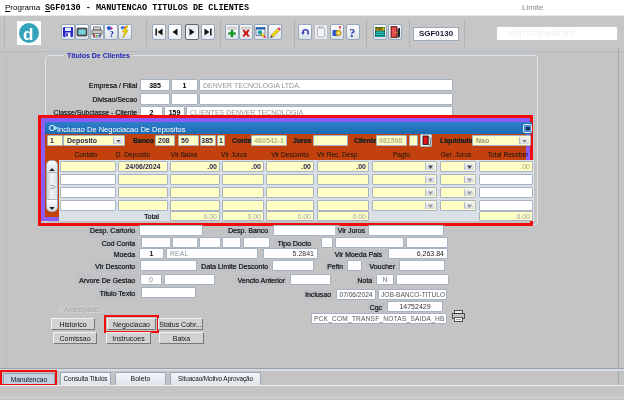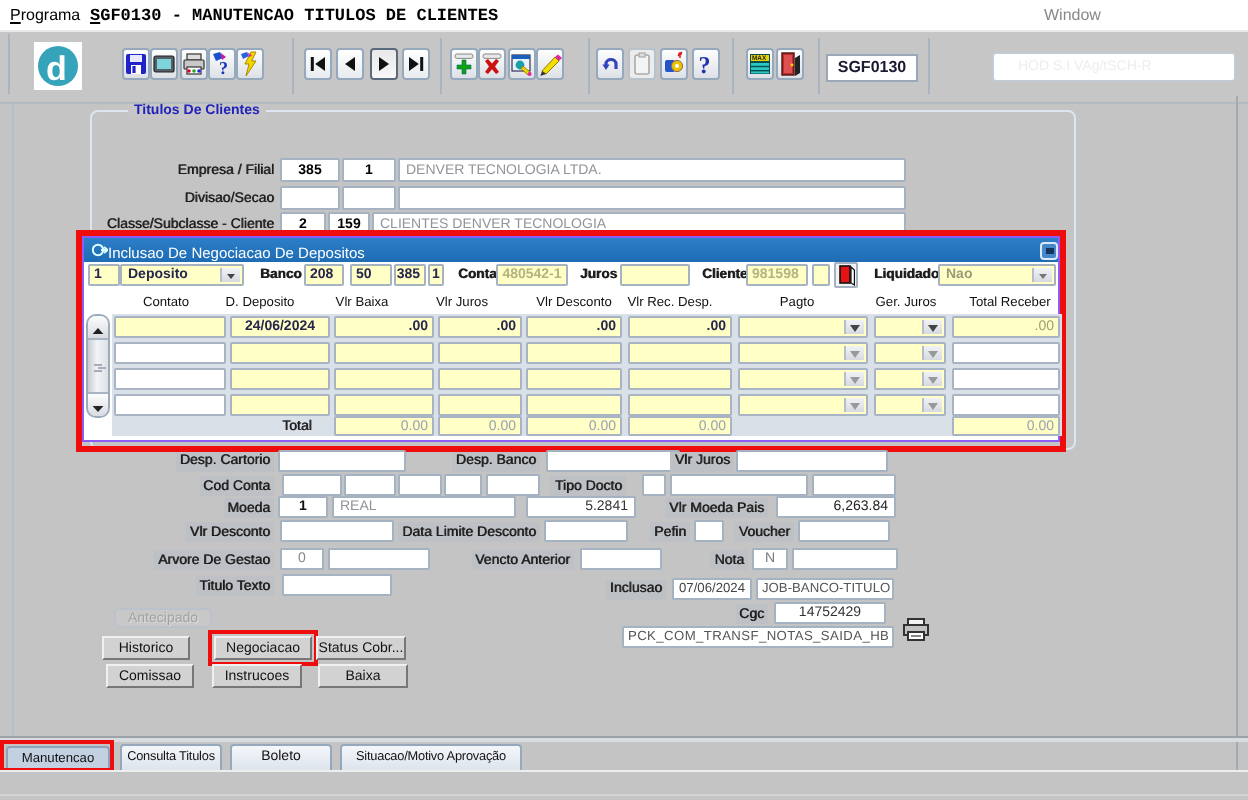--- a/index.html
+++ b/index.html
@@ -16,21 +16,21 @@
 .cw{background:#fff;}
 .hdr{position:absolute;font-size:6.6px;color:#111;text-align:center;line-height:1;white-space:nowrap;}
 .pb{position:absolute;background:#d2d2d2;border:1px solid #777;border-top-color:#f0f0f0;border-left-color:#f0f0f0;box-sizing:border-box;font-size:7px;text-align:center;color:#111;white-space:nowrap;}
 .drop{position:absolute;right:1px;top:1px;bottom:1px;width:10px;background:linear-gradient(#f0f2f5,#d6dae0);border-left:1px solid #b6bec8;box-sizing:border-box;display:flex;align-items:center;justify-content:center;}
 </style>
 </head>
 <body>
 <div class="abs" style="left:0;top:0;width:624px;height:15px;background:#ffffff;"></div>
 <div class="abs" style="left:5px;top:3px;font-size:8px;color:#000;"><span style="text-decoration:underline">P</span>rograma</div>
 <div class="abs" style="left:45px;top:3px;font-size:8px;font-family:'Liberation Mono',monospace;color:#000;font-weight:bold;font-size:8.5px;"><span style="text-decoration:underline">S</span>GF0130 - MANUTENCAO TITULOS DE CLIENTES</div>
-<div class="abs" style="left:522px;top:3px;font-size:8px;color:#888;">Window</div>
+<div class="abs" style="left:522px;top:3px;font-size:8px;color:#888;">Limite</div>
 <div class="abs" style="left:0;top:15px;width:624px;height:37px;background:#c6c6c6;border-top:1px solid #e8e8e8;border-bottom:1px solid #b2bac2;box-sizing:border-box;"></div>
 <div class="abs" style="left:4px;top:17px;width:1px;height:30px;background:#aab4be;"></div>
 <div class="abs" style="left:17px;top:21px;width:24px;height:24px;background:#fff;">
 <svg width="24" height="24" viewBox="0 0 24 24">
 <circle cx="12" cy="12" r="10" fill="#35a3ba"></circle>
 <text x="6" y="19" font-family="'Liberation Sans',sans-serif" font-weight="bold" font-size="17" fill="#fff">d</text>
 </svg>
 </div>
 <div class="tbtn" style="left:61px;top:24px;width:14px;height:16px;">
     <svg width="12" height="14" viewBox="0 0 12 14" style="display:block">
@@ -182,21 +182,21 @@
 <div class="f gray" style="left:199px;top:79px;width:254px;height:12px;padding-left:3px;line-height:11px;">DENVER TECNOLOGIA LTDA.</div>
 <div class="lbl" style="left:0px;top:96px;width:137px;text-align:right;">Divisao/Secao</div>
 <div class="f" style="left:140px;top:93px;width:30px;height:12px;"></div>
 <div class="f" style="left:171px;top:93px;width:27px;height:12px;"></div>
 <div class="f" style="left:199px;top:93px;width:254px;height:12px;"></div>
 <div class="lbl" style="left:0px;top:109px;width:137px;text-align:right;">Classe/Subclasse - Cliente</div>
 <div class="f" style="left:140px;top:106px;width:23px;height:12px;text-align:center;font-weight:bold;line-height:11px;">2</div>
 <div class="f" style="left:164px;top:106px;width:21px;height:12px;text-align:center;font-weight:bold;line-height:11px;">159</div>
 <div class="f gray" style="left:186px;top:106px;width:267px;height:12px;padding-left:3px;line-height:11px;">CLIENTES DENVER TECNOLOGIA</div>
 <div class="abs" style="left:38px;top:115px;width:495px;height:111px;border:3px solid #ee0c0c;box-sizing:border-box;"></div>
-<div class="abs" style="left:41px;top:118px;width:489px;height:103px;background:#ffffff;border:1px solid #8b5cf6;box-sizing:border-box;">
+<div class="abs" style="left:41px;top:118px;width:489px;height:103px;background:#c2410c;border:4px solid #8b5cf6;box-sizing:border-box;">
 <div class="abs" style="left:0;top:0;width:487px;height:12px;background:linear-gradient(#2d7ec8,#1d6cb4);">
 <svg class="abs" style="left:4px;top:2px;" width="8" height="8" viewBox="0 0 8 8">
         <circle cx="3" cy="4" r="2.6" fill="none" stroke="#dff" stroke-width="1"></circle>
         <path d="M4.5 4 L7.5 4 M6 2.5 L7.8 4 L6 5.5" stroke="#dff" stroke-width="1" fill="none"></path>
       </svg>
 <div class="abs" style="left:12px;top:2.5px;font-size:7.5px;color:#fff;">Inclusao De Negociacao De Depositos</div>
 <div class="abs" style="left:478px;top:1.5px;width:9px;height:9px;background:#4488cc;border:1px solid #dce8f4;border-radius:2px;box-sizing:border-box;">
         <div class="abs" style="left:1.5px;top:2px;width:4px;height:3px;background:#14345c;"></div>
       </div>
 </div>

